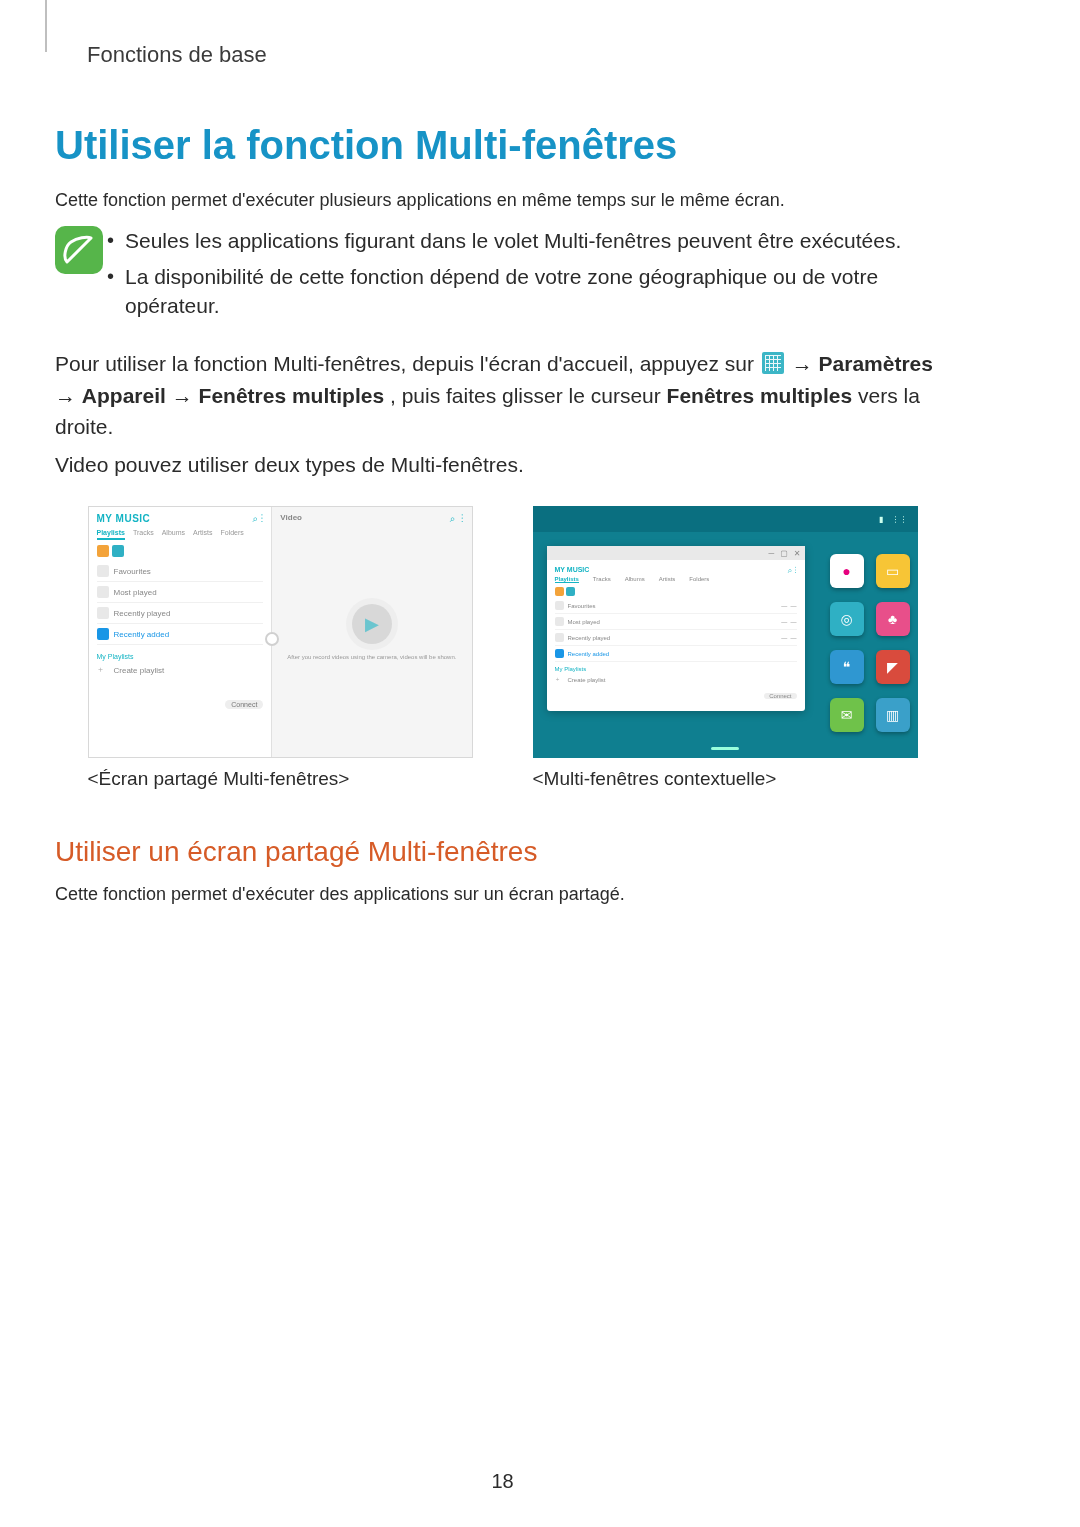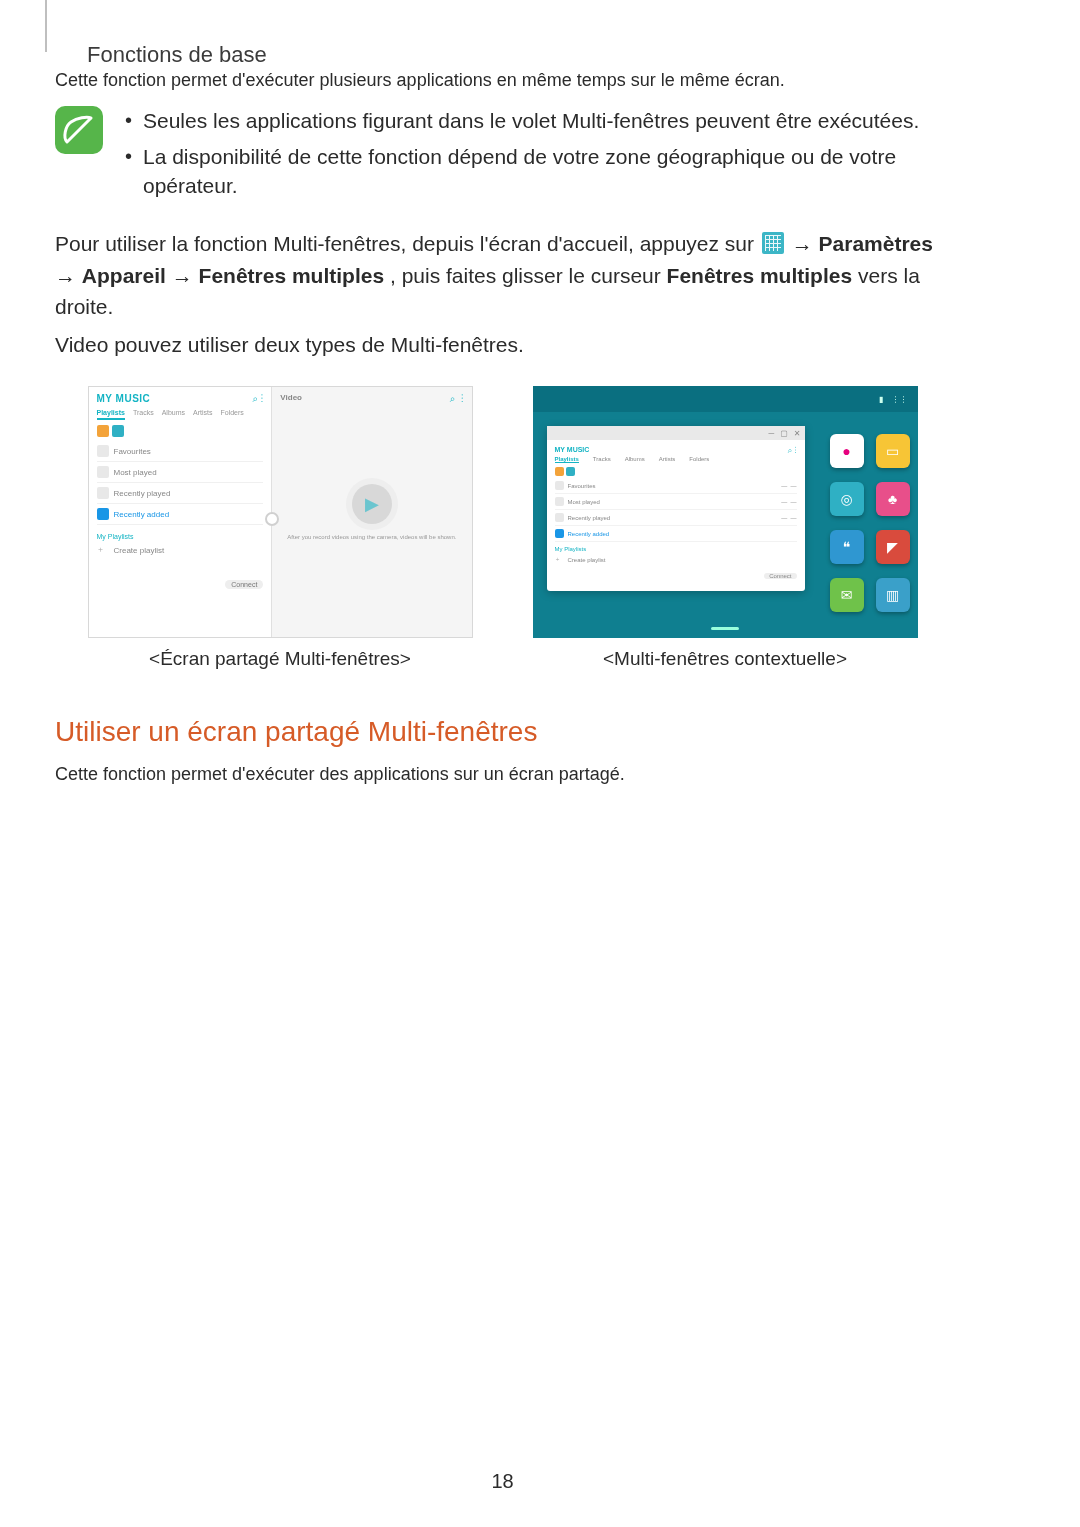--- a/index.html
+++ b/index.html
@@ -2,33 +2,33 @@
 <html><head>
 <meta charset="utf-8">
 <style>
   * { box-sizing: border-box; margin: 0; padding: 0; }
   html, body { width: 1080px; height: 1527px; background: #fff; font-family: Arial, Helvetica, sans-serif; color: #2b2b2b; }
   .page { position: relative; width: 1005px; height: 1527px; padding: 0 55px; }
   .left-rule { position: absolute; left: 45px; top: 0; width: 2px; height: 52px; background: #bfbfbf; }
   .section-header { padding-top: 42px; font-size: 22px; color: #3b3b3b; padding-left: 32px; }
   h1.main-heading { color: #1793c6; font-weight: bold; font-size: 40px; margin-top: 55px; margin-bottom: 20px; }
   p.body { font-size: 18px; line-height: 1.35; color: #2b2b2b; margin-bottom: 14px; }
-  .note-row { display: flex; align-items: flex-start; gap: 18px; margin: 6px 0 22px 0; }
+  .note-row { display: flex; align-items: flex-start; margin: 6px 0 22px 0; }
   .note-icon-wrap { flex: 0 0 48px; height: 48px; border-radius: 10px; background: #56b54a; display:flex; align-items:center; justify-content:center; }
   .note-icon-wrap svg { width: 36px; height: 36px; }
   ul.note-list { list-style: none; flex: 1; }
   ul.note-list li { position: relative; padding-left: 22px; font-size: 21px; line-height: 1.4; color: #2b2b2b; margin-bottom: 6px; }
   ul.note-list li::before { content: "•"; position: absolute; left: 4px; top: 0; font-size: 20px; }
   .instr { font-size: 21px; line-height: 1.5; margin-bottom: 6px; }
   .instr .bold { font-weight: bold; }
   .apps-icon { display:inline-block; width:22px; height:22px; background:#3cb6c6; vertical-align:-3px; margin:0 2px; border-radius:2px; position:relative;}
   .apps-icon::after{content:""; position:absolute; inset:3px; background:repeating-linear-gradient(#fff 0 1px, transparent 1px 4px), repeating-linear-gradient(90deg,#fff 0 1px, transparent 1px 4px); opacity:.9;}
   .figures { display:flex; gap: 60px; justify-content: center; margin: 26px 0 16px; }
   .figure { width: 385px; }
-  .caption { text-align:center; font-size: 19px; margin-top: 10px; color:#2b2b2b;}
+  .caption { text-align:left; font-size: 19px; margin-top: 10px; color:#2b2b2b;}
   
   .fig1 { width:385px; height:252px; border:1px solid #d8d8d8; display:flex; background:#fff;}
   .fig1 .pane-l{ width:48%; border-right:1px solid #e0e0e0; padding:6px 8px 8px; font-size:8px; color:#888;}
   .mymusic-title{ color:#14b4c4; font-size:10px; font-weight:bold; letter-spacing:0.5px;}
   .tabs-row{ display:flex; gap:8px; font-size:7px; margin-top:5px; color:#999;}
   .tabs-row .active{ color:#14b4c4; font-weight:bold; border-bottom:2px solid #14b4c4; padding-bottom:2px;}
   .search-ico{ color:#14b4c4; font-size:10px; float:right;}
   .mrow{ display:flex; align-items:center; gap:5px; padding:4px 0; border-bottom:1px solid #f0f0f0;}
   .mrow .sq{width:12px;height:12px;background:#e8e8e8;border-radius:2px;}
   .mrow.sel .sq{background:#1996e6;}
@@ -60,20 +60,21 @@
   h2.sub-heading{ color:#d65b27; font-weight:normal; font-size:28px; margin-top:46px; margin-bottom:14px;}
   .page-number{ position:absolute; bottom:34px; left:0; right:0; text-align:center; font-size:20px; color:#2b2b2b;}
 </style>
 </head>
 <body>
 
 <div class="page">
   <div class="left-rule"></div>
   <div class="section-header">Fonctions de base</div>
 
+  <h1 class="main-heading">Utiliser la fonction Multi-fenêtres</h1>
   <p class="body">Cette fonction permet d'exécuter plusieurs applications en même temps sur le même écran.</p>
 
   <div class="note-row">
     <div class="note-icon-wrap">
       <svg viewBox="0 0 36 36">
           <path d="M6 30 L30 6 M6 30 C 2 26 4 14 10 10 C 16 6 26 4 30 6" stroke="#fff" stroke-width="3" fill="none" stroke-linecap="round" stroke-linejoin="round"></path>
         </svg>
     </div>
     <ul class="note-list">
       <li>Seules les applications figurant dans le volet Multi-fenêtres peuvent être exécutées.</li>

